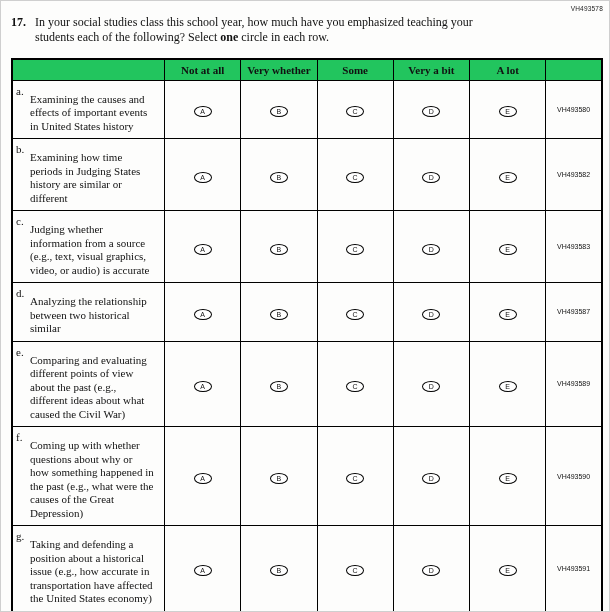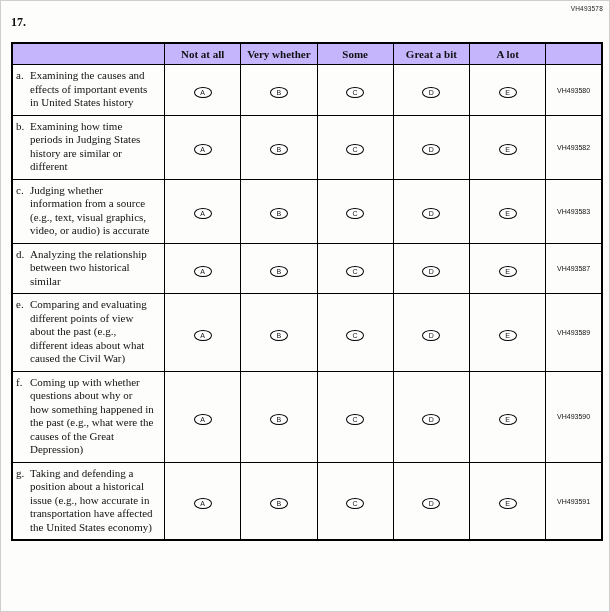--- a/index.html
+++ b/index.html
@@ -35,35 +35,36 @@
     table-layout:fixed;
     border:2px solid #000;
   }
   .answer-table th,.answer-table td{
     border:1px solid #000;
   }
   .answer-table th{
     font-size:11px;font-weight:bold;
     text-align:center;
     padding:4px 2px;
-    background:#c4b5fd;
+    background:#22c55e;
   }
   .label-cell{
     position:relative;
     padding:4px 3px 5px 17px;
     font-size:11px;
     line-height:13.5px;
     vertical-align:top;
   }
   .row-letter{
     position:absolute;left:3px;top:4px;
   }
   .row-text{
     display:block;
     max-width:124px;
+    margin-top:8px;
   }
   .option-cell{
     text-align:center;
     vertical-align:middle;
   }
   .oval{
     display:inline-flex;
     align-items:center;
     justify-content:center;
     width:18px;height:11px;
@@ -88,39 +89,40 @@
 </style>
 </head>
 <body>
 
 <div class="page">
 
   <div class="form-code-top">VH493578</div>
 
   <div class="question">
     <span class="qnum">17.</span>
+    <span class="qtext"><span>In your social studies class this school year, how much have you emphasized teaching your students each of the following? Select </span><b>one</b><span> circle in each row.</span></span>
   </div>
 
   <table class="answer-table">
     <colgroup>
       <col style="width:152px">
       <col style="width:76px">
       <col style="width:76px">
       <col style="width:76px">
       <col style="width:76px">
       <col style="width:76px">
       <col style="width:56px">
     </colgroup>
     <thead>
       <tr>
         <th></th>
         <th>Not at all</th>
         <th>Very whether</th>
         <th>Some</th>
-        <th>Great a bit</th>
+        <th>Very a bit</th>
         <th>A lot</th>
         <th></th>
       </tr>
     </thead>
     <tbody>
         <tr>
           <td class="label-cell">
             <span class="row-letter">a.</span>
             <span class="row-text">Examining the causes and effects of important events in United States history</span>
           </td>

